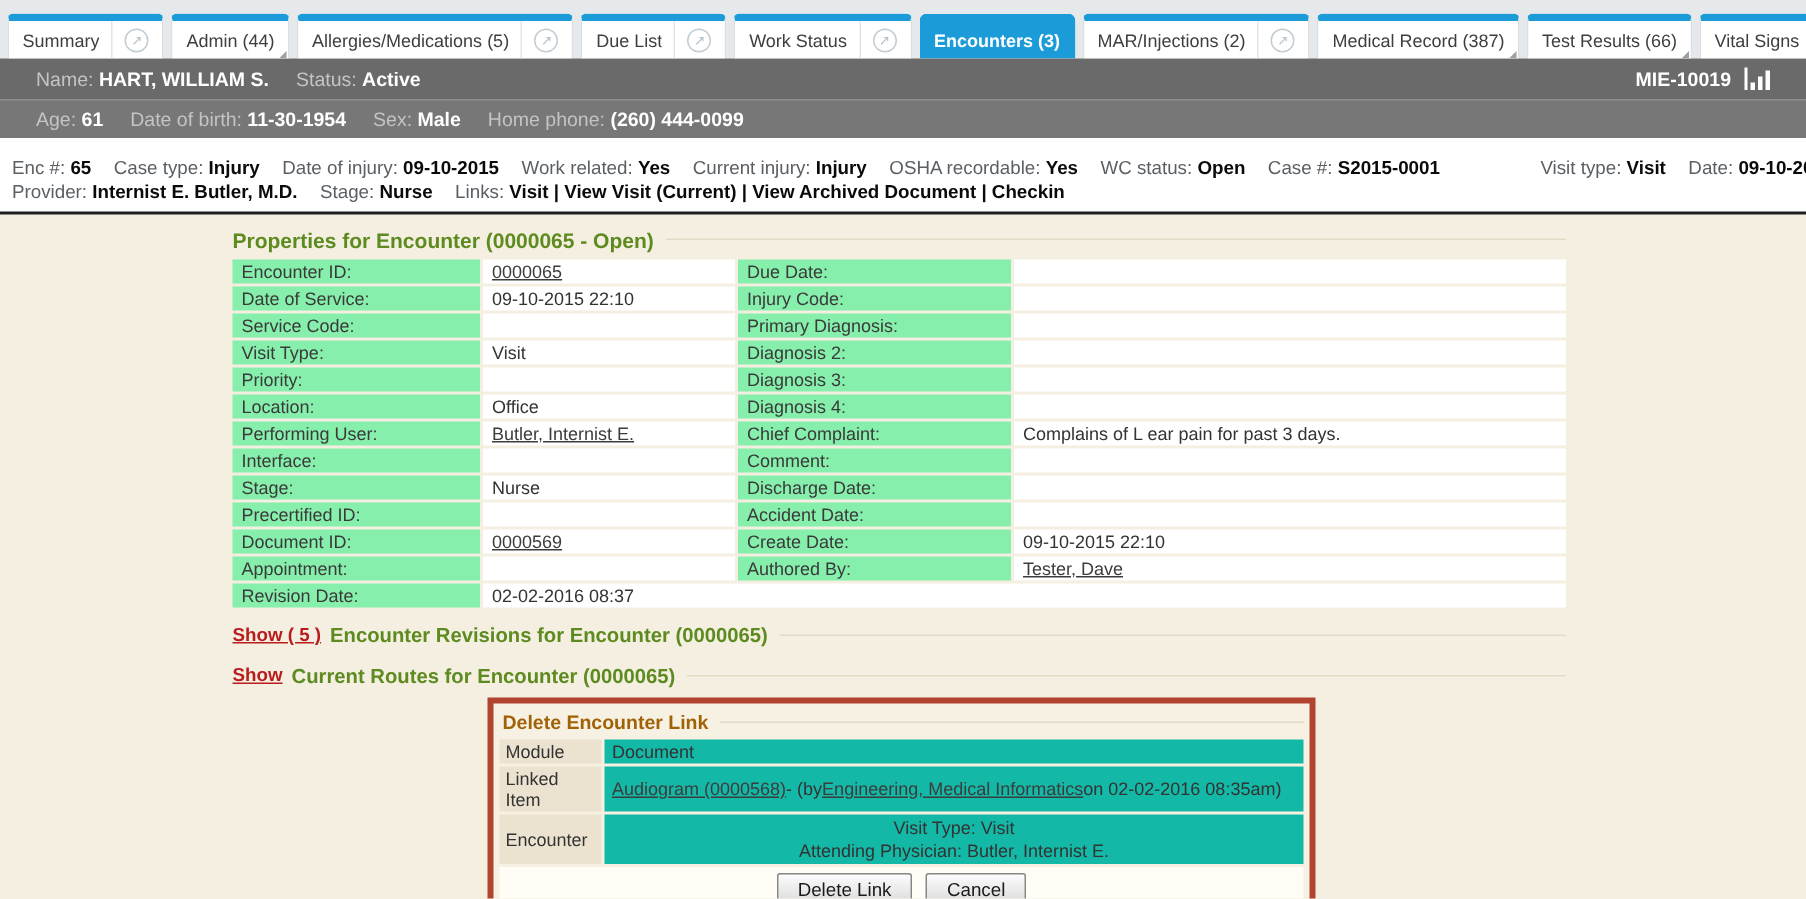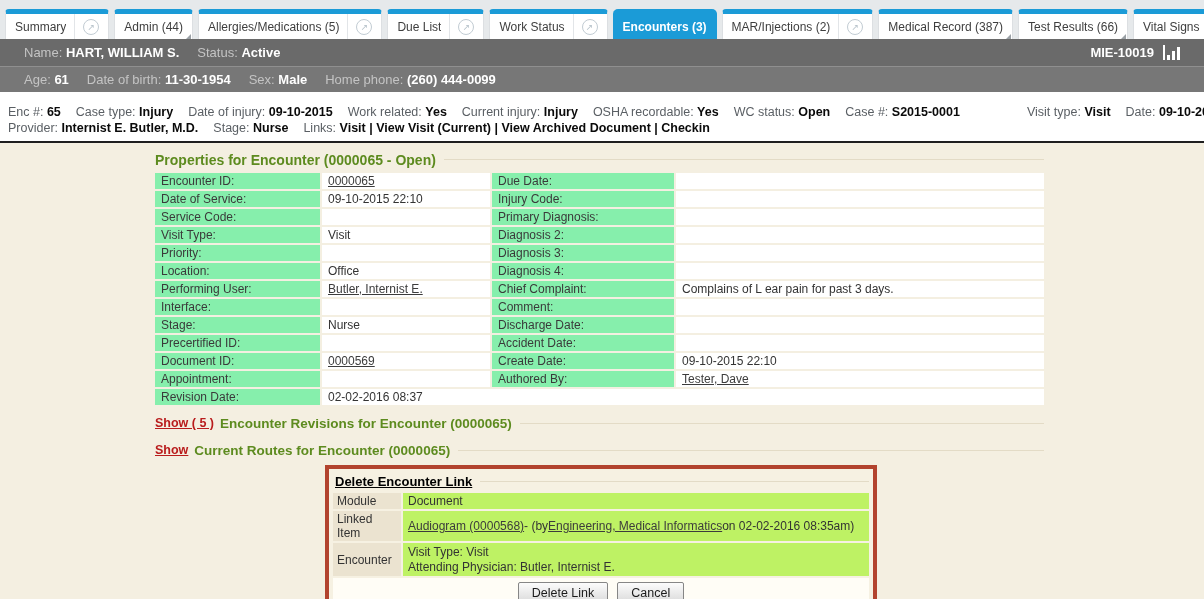--- a/index.html
+++ b/index.html
@@ -83,25 +83,25 @@
   .show-link { color:#b91c1c; font-weight:bold; font-size:12.5px; text-decoration:underline; cursor:pointer; white-space:nowrap; }
   .section-heading .t { color:#5d8b1f; font-weight:bold; font-size:13.5px; margin-left:6px; white-space:nowrap; }
   .section-heading .rule { flex:1; height:1px; background:#e3dbc6; margin-left:8px; }
 
   
   .delete-box {
     margin:6px 0 0 170px; width:552px; border:4px solid #b2432e;
     background:#f6f1e2; padding:1px 4px 6px 4px;
   }
   .delete-box-title { display:flex; align-items:center; height:20px; margin:1px 0 2px 2px; }
-  .delete-box-title .t { color:#000000; font-weight:bold; font-size:13px; white-space:nowrap;text-decoration:underline; }
+  .delete-box-title .t { color:#a16207; font-weight:bold; font-size:13px; white-space:nowrap; }
   .delete-box-title .rule { flex:1; height:1px; background:#e3dbc6; margin-left:8px; }
   .link-table { display:grid; grid-template-columns:68px 1fr; gap:2px; font-size:12px; }
   .link-table .lcell { background:#ebe3d0; color:#333; padding:1px 4px; display:flex; align-items:center; }
-  .link-table .vcell { background:#bef264; color:#333; padding:1px 5px; line-height:14px; }
+  .link-table .vcell { background:#14b8a6; color:#333; padding:1px 5px; line-height:14px;text-align:center; }
   .link-table .vcell.single { display:flex; align-items:center; white-space:nowrap; overflow:hidden; }
   .link-table .enc-lines { padding-top:2px; padding-bottom:2px; }
   .link-table .enc-lines div { line-height:14.5px; }
   .btn-row {
     grid-column:1 / 3; background:#fffdf6; display:flex; justify-content:center;
     align-items:center; gap:9px; padding:4px 0;
   }
   .btn {
     font-family:inherit; font-size:12.5px; color:#1a1a1a;
     background:linear-gradient(#fcfcfc,#d9d9d9); border:1px solid #868686;

